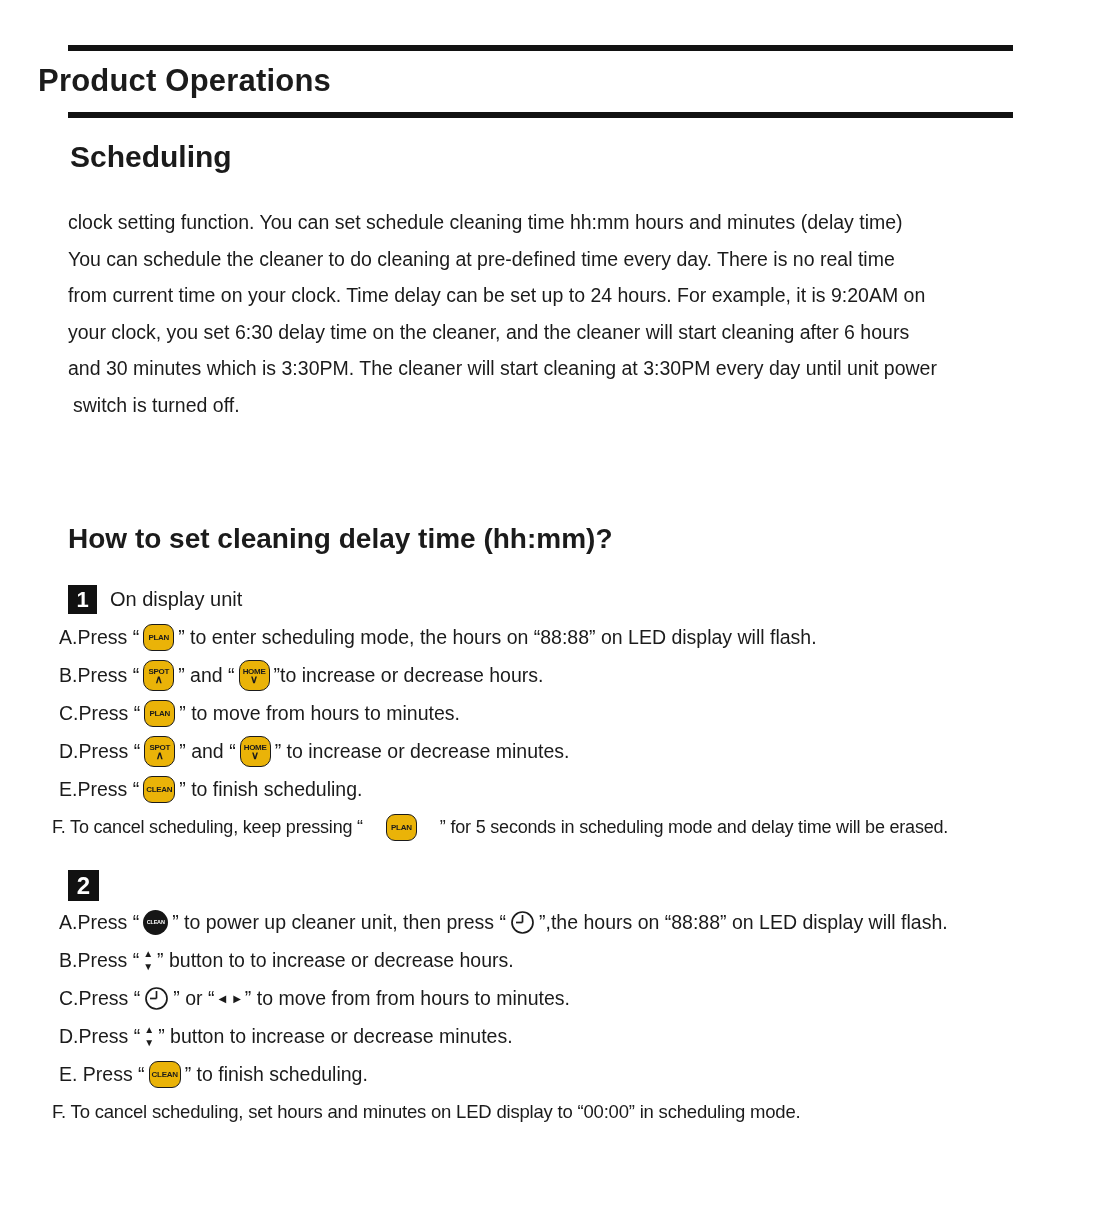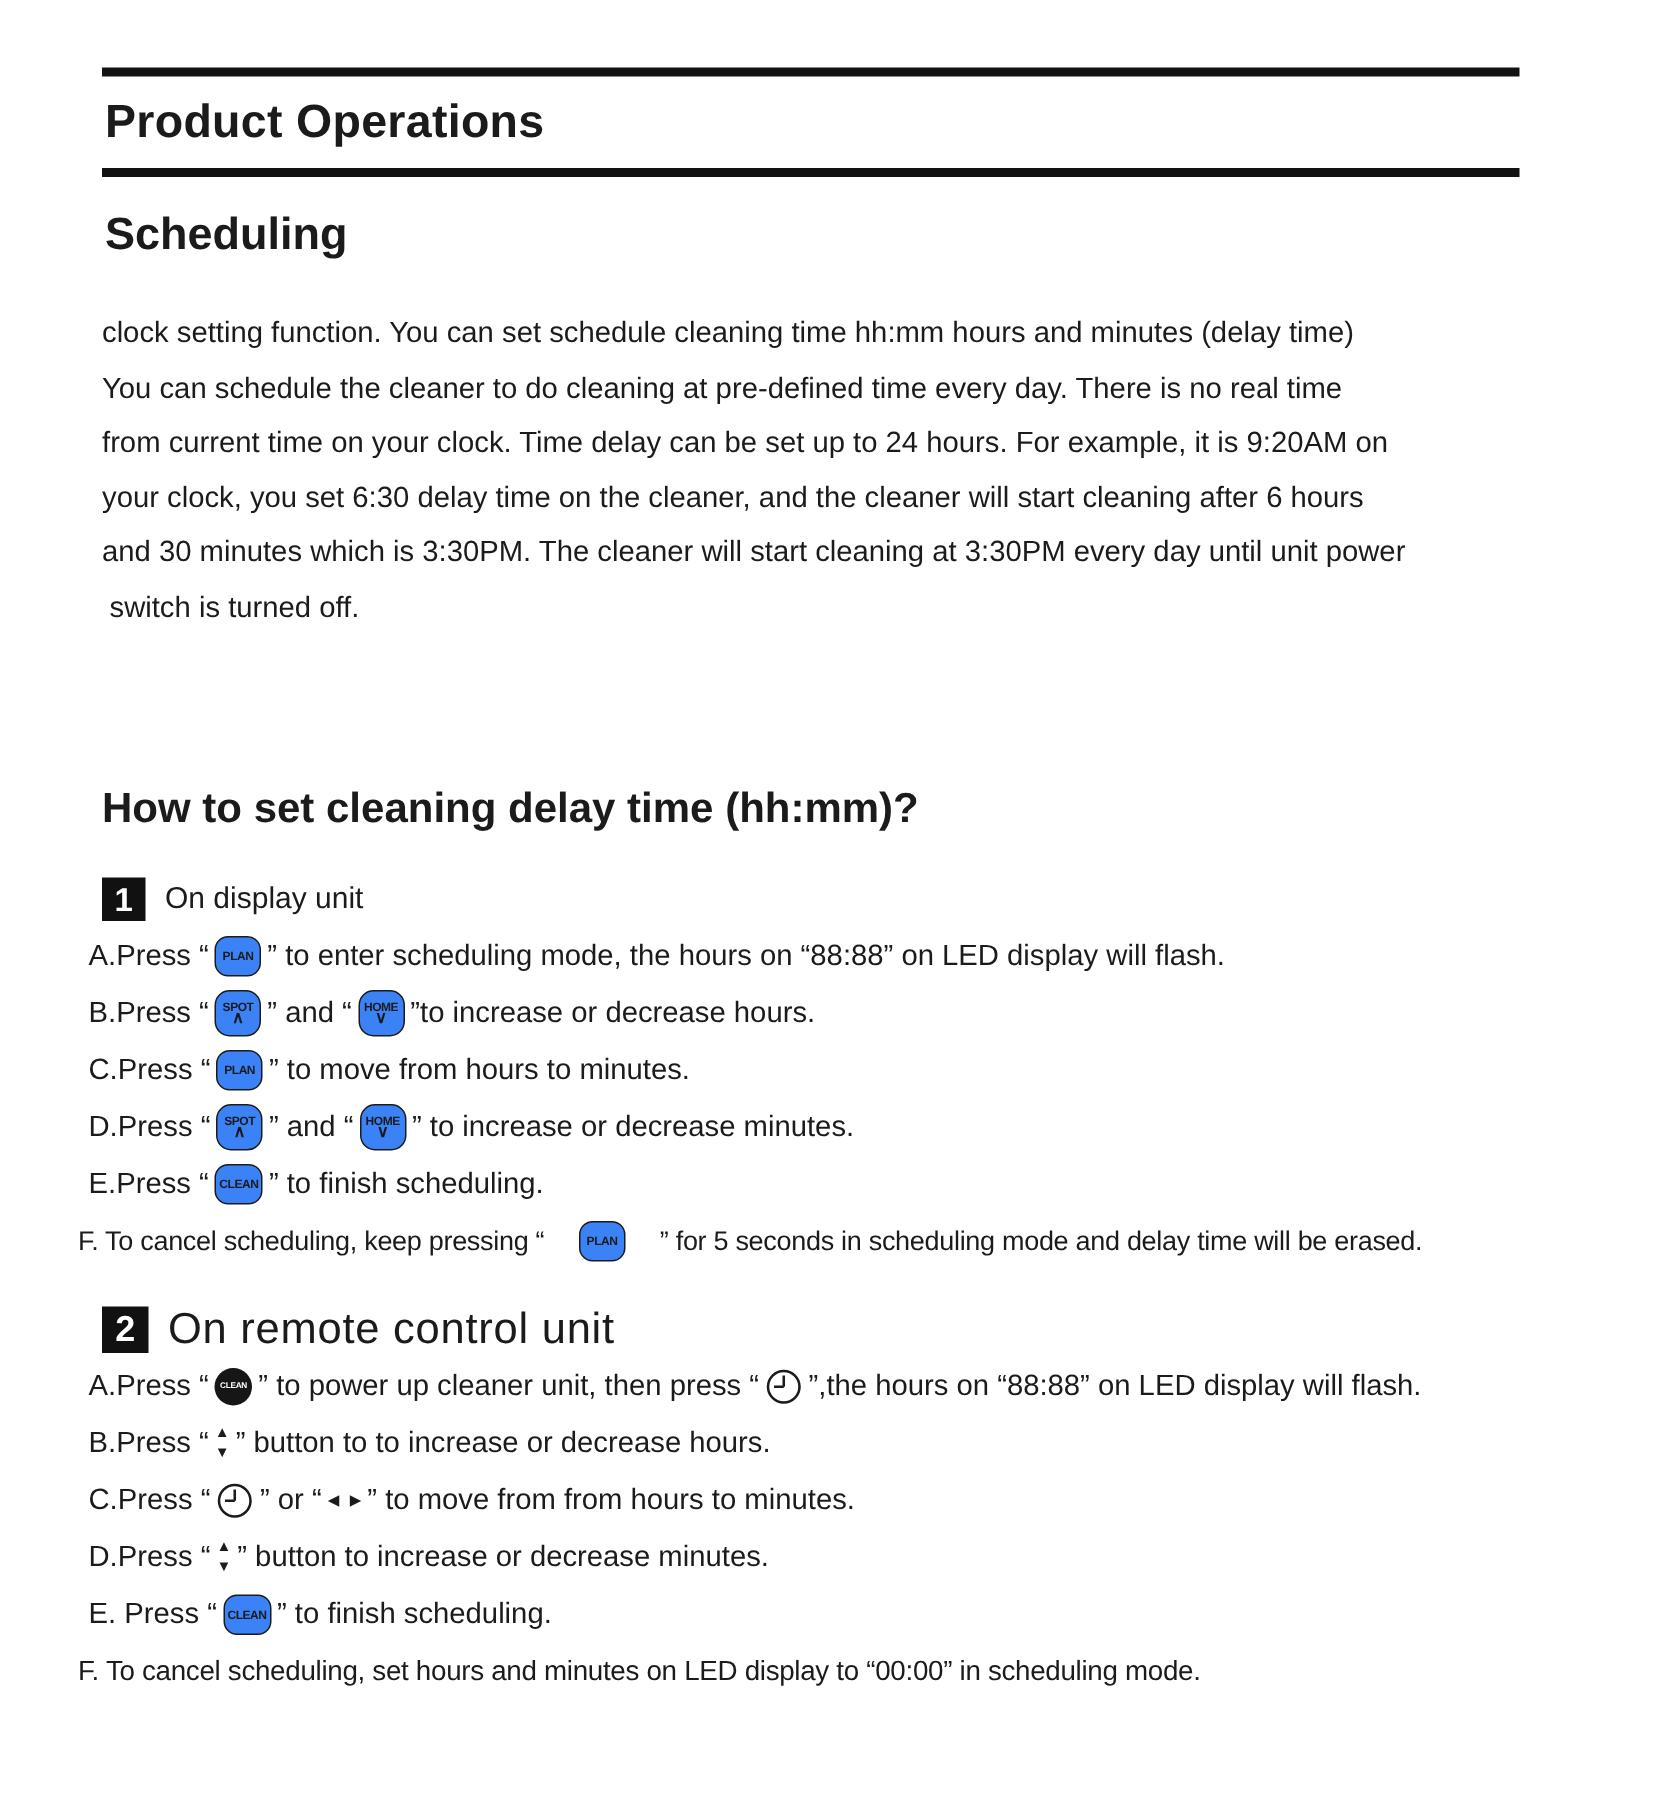--- a/index.html
+++ b/index.html
@@ -18,21 +18,21 @@
   }
   .rule {
     width: 945px;
     height: 6px;
     background: #121212;
     margin-left: 68px;
   }
   .top-rule { margin-top: 45px; }
   .mid-rule { margin-top: 13px; }
   h1.doc-title {
-    margin: 12px 0 0 70px;
+    margin: 12px 0 0 38px;
     font-size: 31px;
     font-weight: 700;
     letter-spacing: 0.2px;
   }
   h2.section-title {
     margin: 22px 0 0 70px;
     font-size: 30px;
     font-weight: 700;
   }
   .intro {
@@ -95,21 +95,21 @@
     display: inline-flex;
     flex-direction: column;
     align-items: center;
     justify-content: center;
     min-width: 31px;
     height: 27px;
     border: 1.7px solid #1b1b1b;
     border-radius: 9px;
     box-sizing: border-box;
     padding: 0 2px;
-    background: #3b82f6;
+    background: #eab308;
     flex: 0 0 auto;
   }
   .kbtn-tall { height: 31px; border-radius: 10px; }
   .kbtn-lbl {
     font-size: 8px;
     font-weight: 700;
     line-height: 9px;
     letter-spacing: -0.3px;
   }
   .kbtn-chev {
@@ -231,21 +231,20 @@
       <span>F. To cancel scheduling, keep pressing “</span>
       <span class="kbtn">
           <span class="kbtn-lbl">PLAN</span>
         </span>
       <span>” for 5 seconds in scheduling mode and delay time will be erased.</span>
     </div>
   </div>
 
   <div class="sec-head sec2-head">
     <span class="badge badge2">2</span>
-    <span class="sec2-title">On remote control unit</span>
   </div>
 
   <div class="steps steps2">
     <div class="step">
       <span>A.Press “</span>
       <span class="kcircle">
           <span class="kcircle-lbl">CLEAN</span>
         </span>
       <span>” to power up cleaner unit, then press “</span>
       <span class="kclock">

